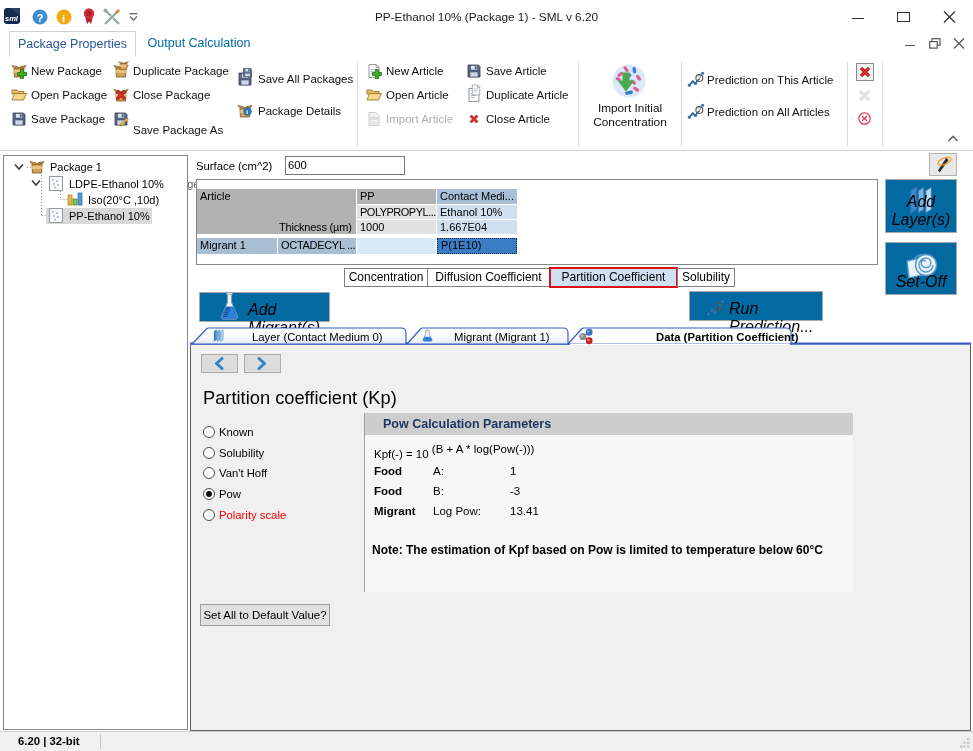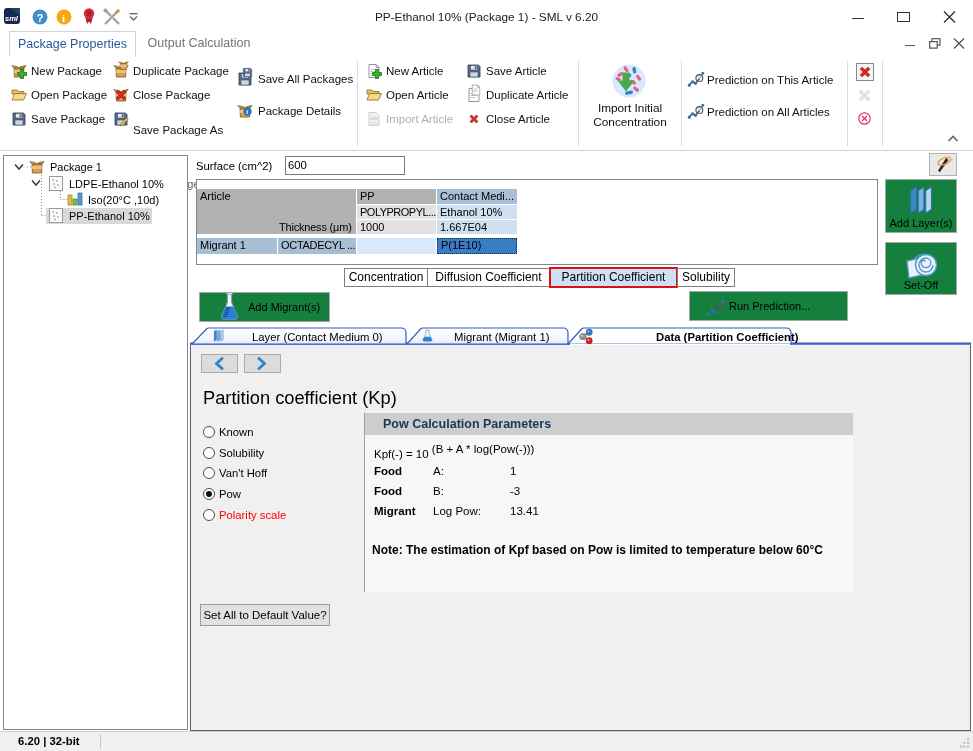--- a/index.html
+++ b/index.html
@@ -5,21 +5,21 @@
 * { margin:0; padding:0; box-sizing:border-box; }
 html,body { width:973px; height:751px; overflow:hidden; }
 body { font-family:"Liberation Sans", sans-serif; background:#fff; position:relative; font-size:11.5px; color:#000; }
 .abs { position:absolute; }
 svg { display:block; }
 
 
 #title-text { position:absolute; left:0; top:10px; width:973px; text-align:center; font-size:11.8px; color:#1a1a1a; }
 
 
-.rtab { position:absolute; height:26px; font-size:12.5px; line-height:25px; text-align:center; color:#737373; top:31px; }
+.rtab { position:absolute; height:26px; font-size:12.5px; line-height:25px; text-align:center; color:#0369a1; top:31px; }
 .rtab.active { background:#fff; border:1px solid #d2d2d2; border-bottom:1px solid #fff; color:#2b579a; }
 
 
 #ribbon { position:absolute; left:0; top:57px; width:973px; height:94px; background:#fff; border-bottom:1px solid #d4d4d4; }
 .rdiv { position:absolute; top:4px; height:85px; width:1px; background:#dcdcdc; }
 .ritem { position:absolute; height:20px; font-size:11.5px; line-height:20px; white-space:nowrap; color:#111; }
 .rgl { position:absolute; top:77px; font-size:11px; color:#5f5f5f; text-align:center;margin-top:44px; }
 .gray { color:#b0b0b0; }
 .ricon { position:absolute; width:16px; height:16px; }
 
@@ -29,21 +29,21 @@
 
 #surface-label { position:absolute; left:196px; top:160px; font-size:11.3px; }
 #surface-input { position:absolute; left:285px; top:156px; width:120px; height:19px; border:1px solid #7a7a7a; background:#fff; font-size:11.3px; padding-left:2px; line-height:17px; }
 #wandbtn { position:absolute; left:929px; top:153px; width:28px; height:23px; background:#e9e9e9; border:1px solid #b2b2b2; }
 
 #tablebox { position:absolute; left:196px; top:179px; width:682px; height:86px; background:#fff; border:1px solid #828790; }
 .tc { position:absolute; font-size:11px; padding:1px 0 0 3px; overflow:hidden; white-space:nowrap; line-height:13px; }
 
 .ftab { position:absolute; height:19px; background:#fff; border:1px solid #7f7f7f; font-size:12px; text-align:center; line-height:17px; }
 
-.bigbtn { position:absolute; background:#15803d; border:1px solid #a8a8a8; font-size:11px; }
+.bigbtn { position:absolute; background:#0369a1; border:1px solid #a8a8a8; font-size:16px;font-style:italic; }
 
 
 .stabtxt { position:absolute; font-size:11.3px; line-height:16px; white-space:nowrap; }
 
 
 #content { position:absolute; left:190px; top:345px; width:781px; height:386px; background:#f0f0f0; border-left:1px solid #606060; border-right:1px solid #606060; border-bottom:1px solid #606060; }
 .navbtn { position:absolute; top:9px; width:37px; height:19px; background:#dcdcdc; border:1px solid #ababab; }
 #heading { position:absolute; left:12px; top:42px; font-size:18.3px; color:#000; }
 .radio { position:absolute; left:12px; font-size:11.3px; line-height:13px; }
 .rc { display:inline-block; width:12px; height:12px; border:1px solid #4e4e4e; border-radius:50%; background:#fff; vertical-align:-2px; margin-right:4px; }
@@ -467,21 +467,21 @@
     </svg>
   <div class="abs" style="bottom:3px; width:100%; text-align:center;">Set-Off</div>
 </div>
 
 <div class="bigbtn" style="left:199px; top:292px; width:131px; height:30px;">
   <svg class="abs" style="left:20px; top:-1px;" width="19" height="29" viewBox="0 0 18 28">
       <use href="#i-flask"></use>
     </svg>
   <div class="abs" style="left:48px; top:8px;">Add Migrant(s)</div>
 </div>
-<div class="bigbtn" style="left:689px; top:291px; width:159px; height:30px;">
+<div class="bigbtn" style="left:689px; top:291px; width:134px; height:30px;">
   <svg class="abs" style="left:16px; top:6px;" width="20" height="20" viewBox="0 0 20 20">
       <use href="#i-pred"></use>
     </svg>
   <div class="abs" style="left:39px; top:8px;">Run Prediction...</div>
 </div>
 
 <svg class="abs" style="left:190px; top:327px;" width="781" height="18" viewBox="0 0 781 18">
   <defs>
     <linearGradient id="tabgrad" x1="0" y1="0" x2="0" y2="1">
       <stop offset="0" stop-color="#ffffff"></stop>

